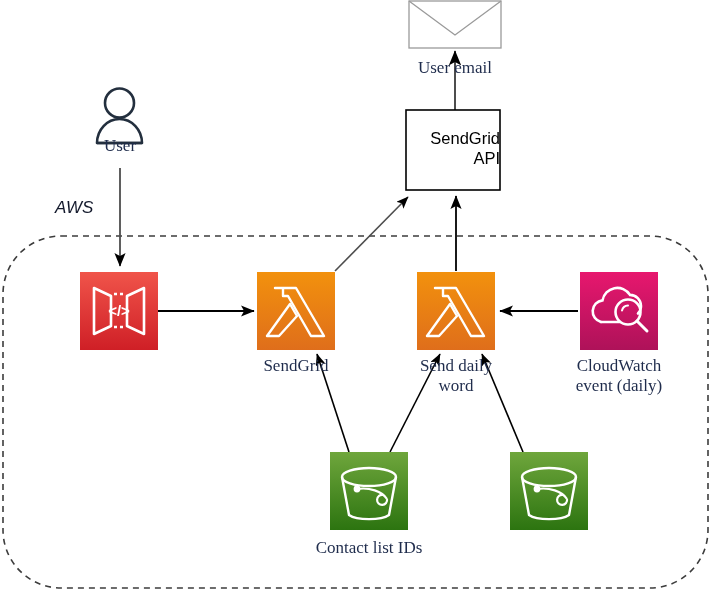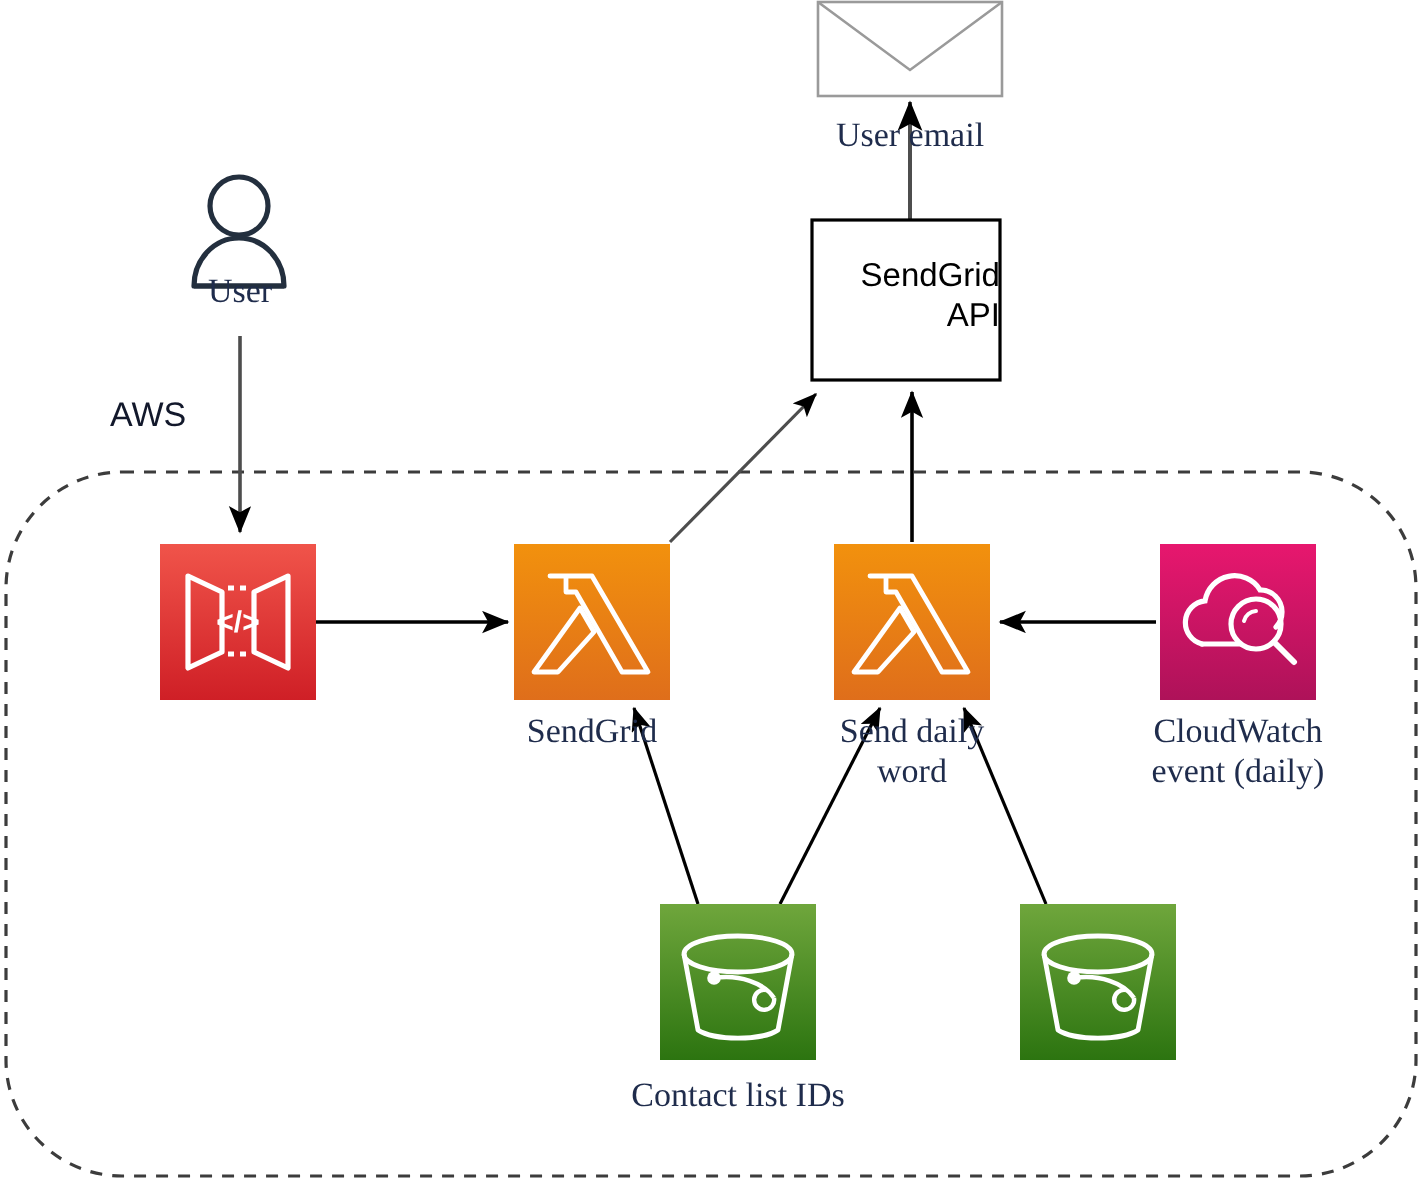--- a/index.html
+++ b/index.html
@@ -185,21 +185,21 @@
     </g>
   </svg>
 
   <div class="box-label" style="left:406px; top:128px; width:94px;">SendGrid
 API</div>
 
   <div class="node-label" style="left:395px; top:58px; width:120px;">User email</div>
 
   <div class="node-label" style="left:70px; top:136px; width:100px;">User</div>
 
-  <div class="boundary-label" style="left:55px; top:198px;">AWS</div>
+  <div class="boundary-label" style="left:55px; top:198px;font-style:italic;">AWS</div>
 
 
   <div class="node-label" style="left:236px; top:356px; width:120px;">SendGrid</div>
 
   <div class="node-label" style="left:396px; top:356px; width:120px;">Send daily
 word</div>
 
   <div class="node-label" style="left:554px; top:356px; width:130px;">CloudWatch
 event (daily)</div>
 

